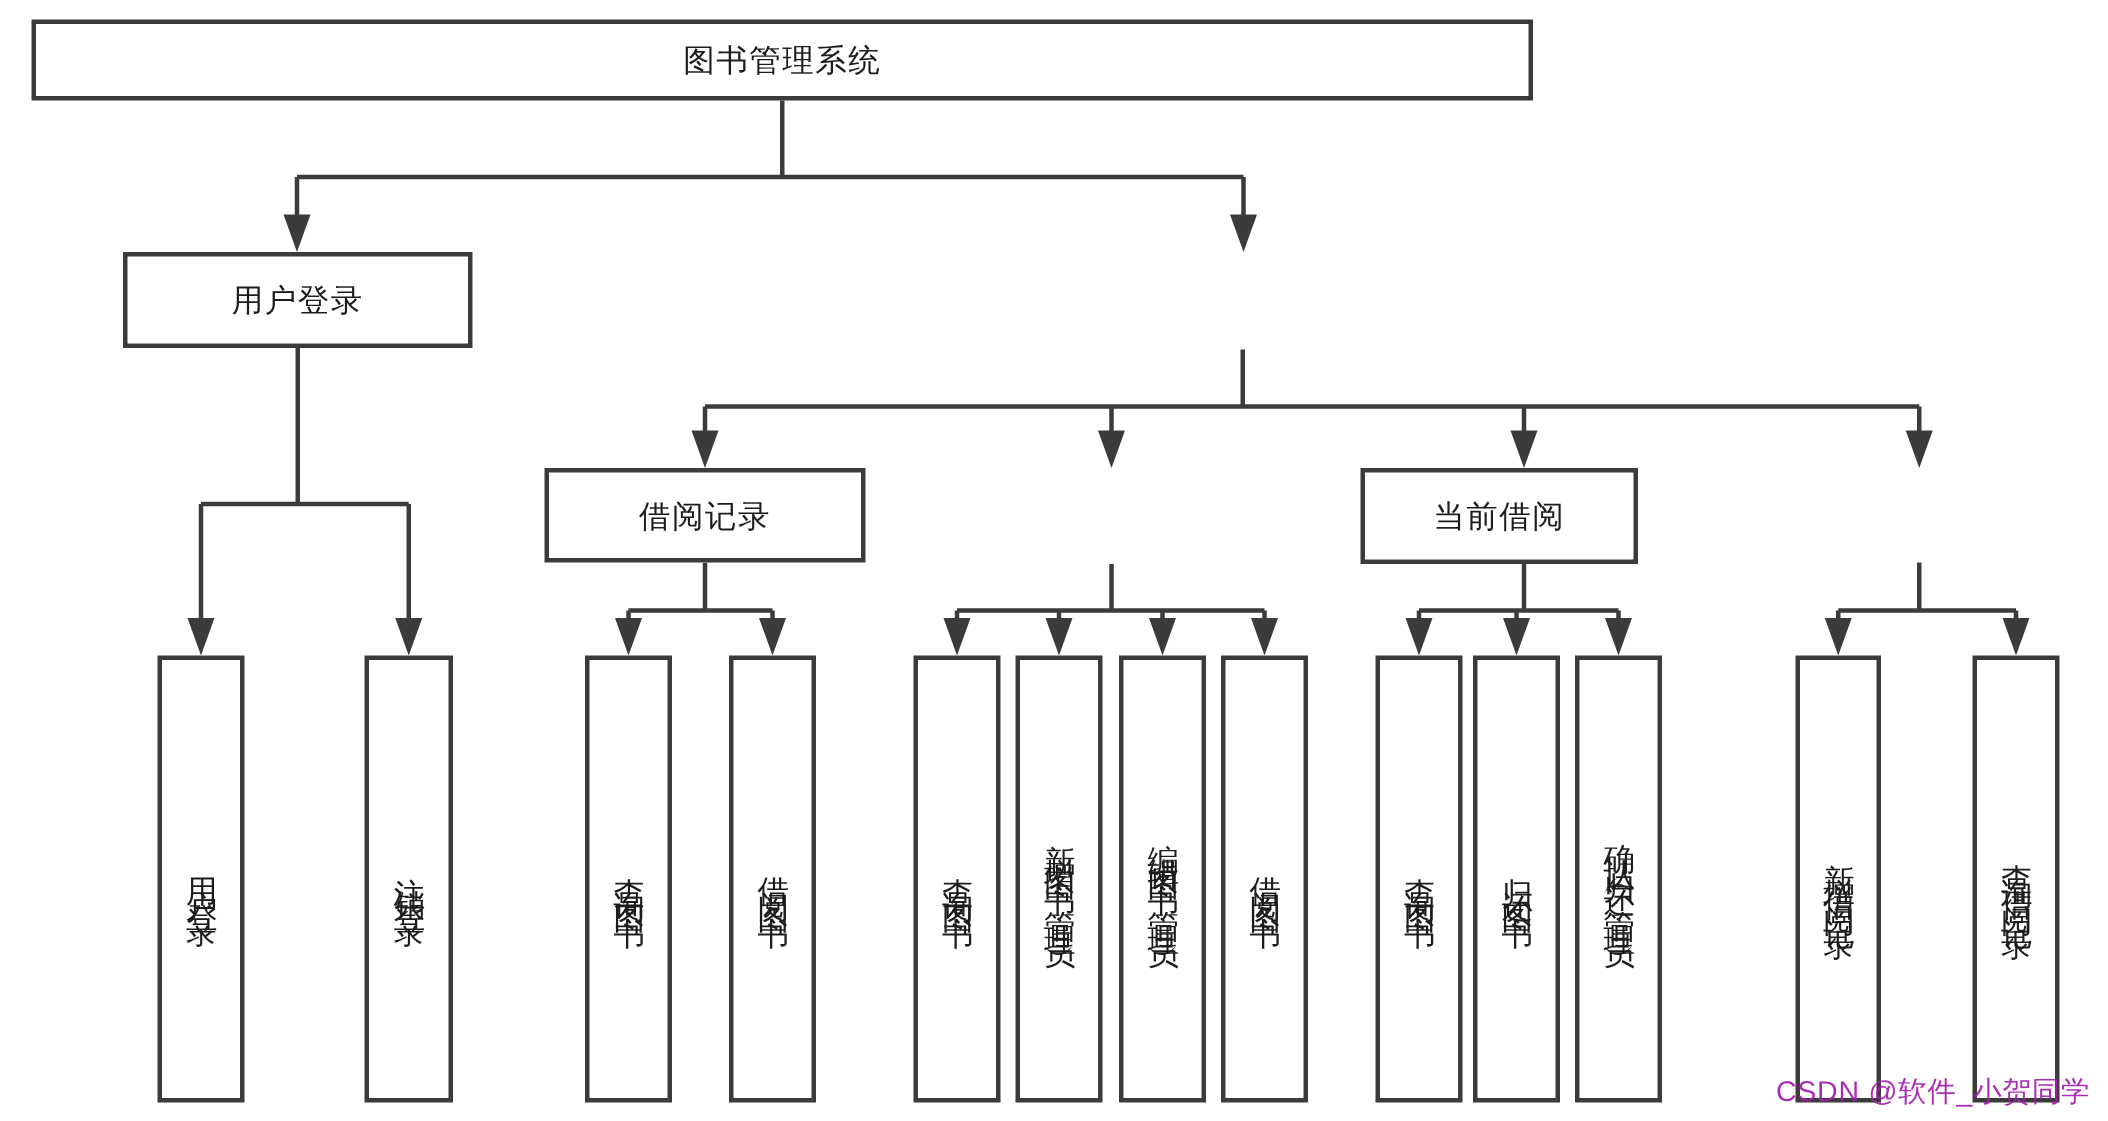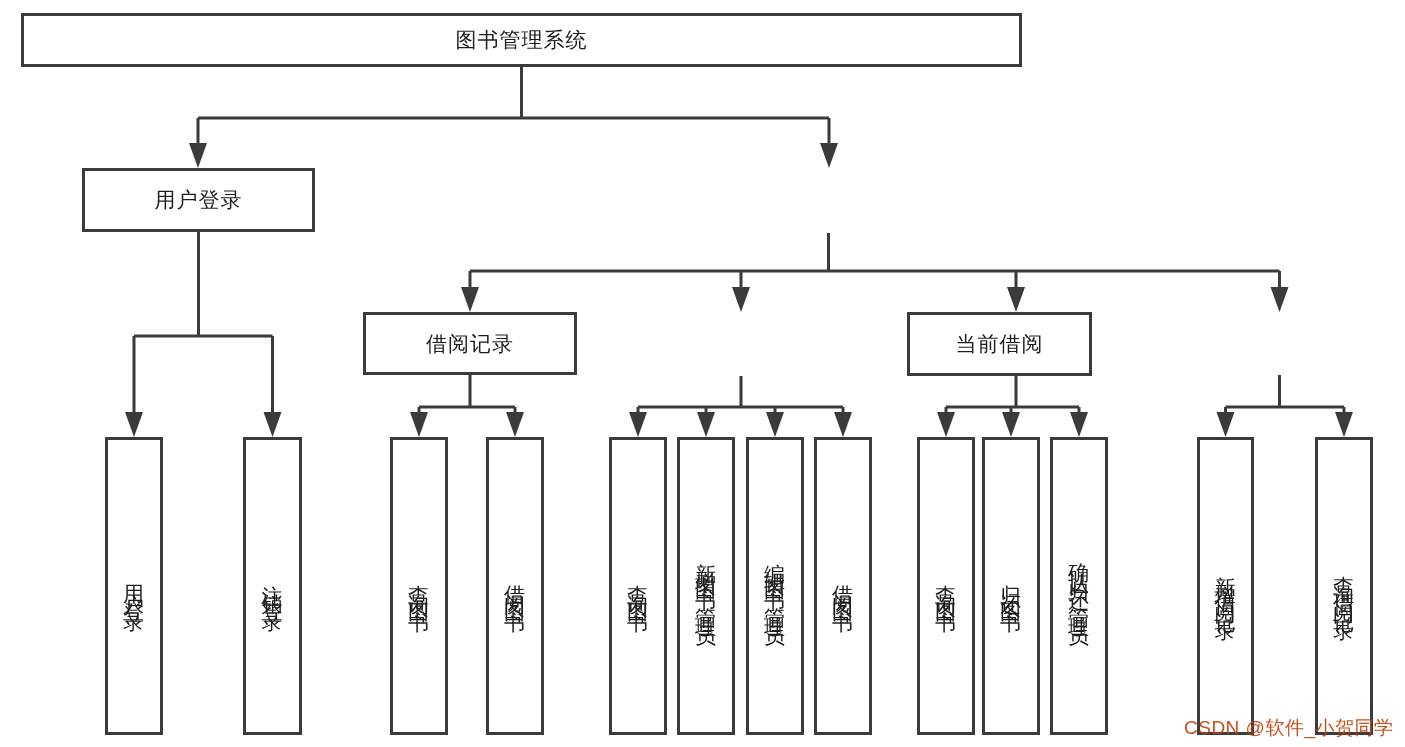--- a/index.html
+++ b/index.html
@@ -27,21 +27,21 @@
     writing-mode:vertical-rl;
     text-orientation:mixed;
     font-size:21px;
     letter-spacing:0;
   }
   .leaf span { letter-spacing:9px; line-height:1; }
   .watermark {
     position:absolute;
     left:1184px; top:715px;
     font-size:19px;
-    color:#c2410c;
+    color:#a21caf;
     opacity:0.92;
     z-index:3;
     letter-spacing:0.5px;
     white-space:nowrap;
   }
 </style>
 </head>
 <body>
 
 <div class="canvas">

